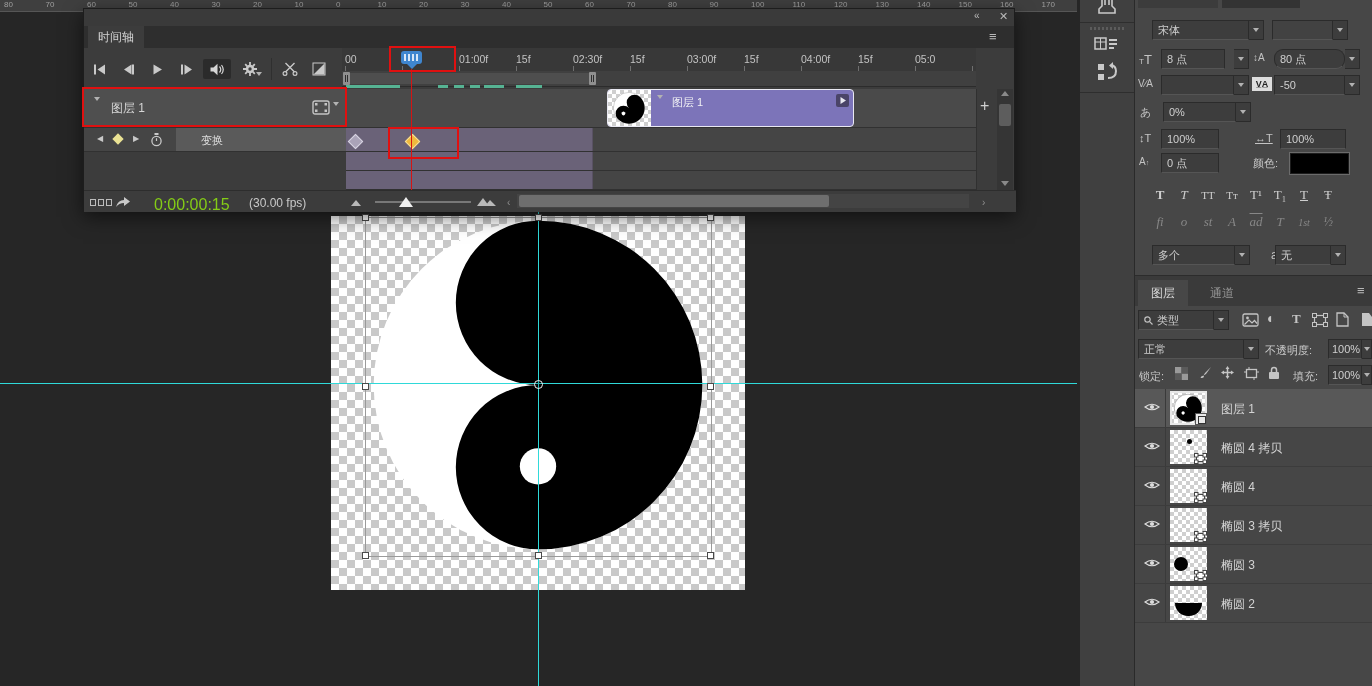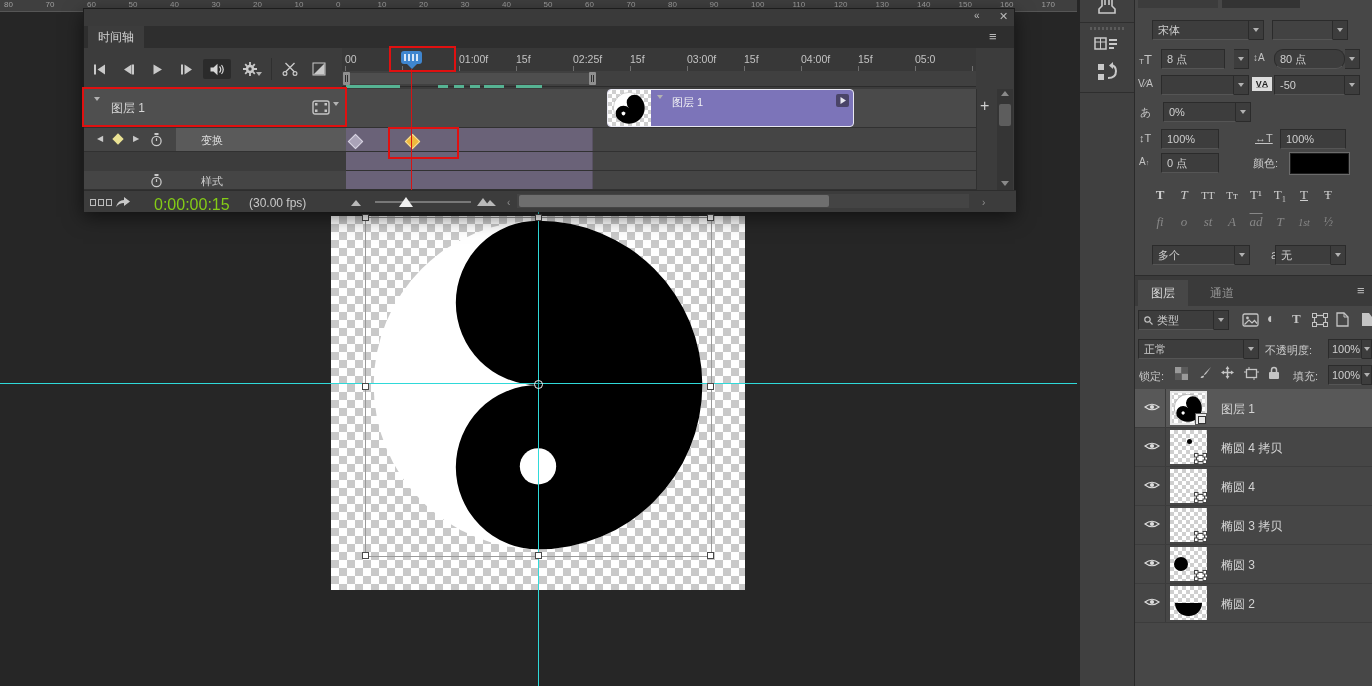--- a/index.html
+++ b/index.html
@@ -221,21 +221,21 @@
           </svg>
       </div>
     </div>
 
     <div class="abs ruler">
       <div class="ruler-ticks"></div>
     <span class="tlabel" style="left: 3px;">00</span>
         <span class="tlabel" style="left: 60px;">15f</span>
         <span class="tlabel" style="left: 117px;">01:00f</span>
         <span class="tlabel" style="left: 174px;">15f</span>
-        <span class="tlabel" style="left: 231px;">02:25f</span>
+        <span class="tlabel" style="left: 231px;">02:30f</span>
         <span class="tlabel" style="left: 288px;">15f</span>
         <span class="tlabel" style="left: 345px;">03:00f</span>
         <span class="tlabel" style="left: 402px;">15f</span>
         <span class="tlabel" style="left: 459px;">04:00f</span>
         <span class="tlabel" style="left: 516px;">15f</span>
         <span class="tlabel" style="left: 573px;">05:0</span>
       </div>
 
     <div class="abs workbar">
       <div class="wa-span"></div>
@@ -302,28 +302,20 @@
       <span class="abs" style="left:117px;top:5px;color:#dedede;">变换</span>
     </div>
     <div class="abs prop-trk rowsep" style="top:119px;">
       <div class="prop-purple"></div>
       <span class="kf" style="left:4px;top:8px;background:#aaa3b8;border:1px solid #d8d4e2;"></span>
       <span class="kf" style="left:61px;top:8px;background:#efb93d;border:1px solid #f6e09a;"></span>
     </div>
     <div class="abs prop-trk rowsep" style="top:143px;height:19px;">
       <div class="prop-purple"></div>
     </div>
-    <div class="abs prop-hdr rowsep" style="top:162px;height:19px;">
-      <svg class="stopwatch" style="left:66px;top:3px;" width="13" height="14" viewBox="0 0 13 14">
-          <rect x="4.5" y="0" width="4" height="2" fill="#c9c9c9"></rect>
-          <circle cx="6.5" cy="8" r="4.6" fill="none" stroke="#c9c9c9" stroke-width="1.3"></circle>
-          <path d="M6.5 8 L6.5 5.2" stroke="#c9c9c9" stroke-width="1.2"></path>
-        </svg>
-      <span class="abs" style="left:117px;top:3px;color:#cfcfcf;">样式</span>
-    </div>
     <div class="abs prop-trk rowsep" style="top:162px;height:19px;">
       <div class="prop-purple"></div>
     </div>
 
     <div class="abs" style="left:892px;top:80px;width:21px;height:101px;background:#3c3c3c;border-left:1px solid #303030;">
       <span class="abs" style="left:3px;top:8px;font-size:16px;color:#d0d0d0;">+</span>
     </div>
     <div class="abs vsb">
       <span class="abs" style="left:4px;top:2px;width:0;height:0;border-left:4px solid transparent;border-right:4px solid transparent;border-bottom:5px solid #8a8a8a;"></span>
       <div class="vsb-thumb"></div>

